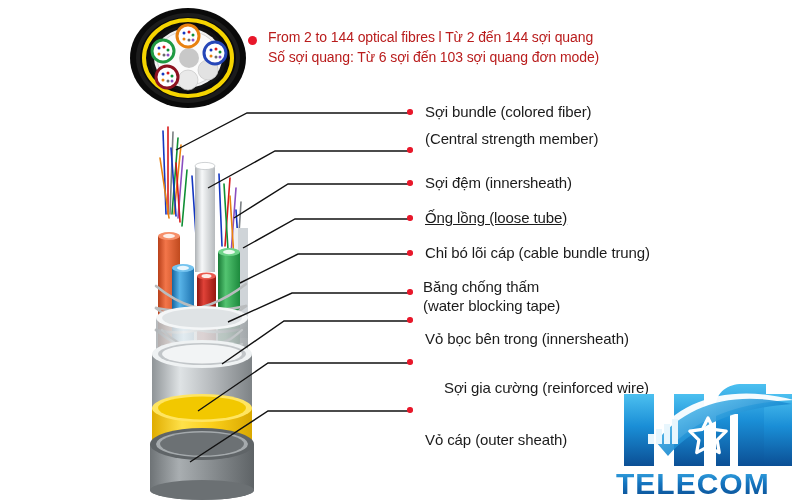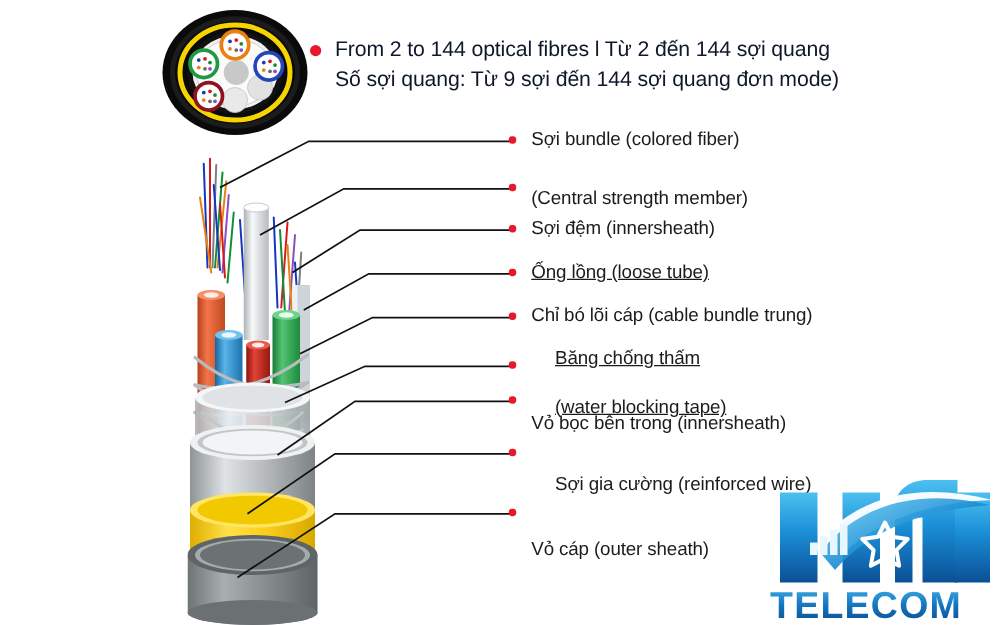--- a/index.html
+++ b/index.html
@@ -15,34 +15,34 @@
 
   
   .headline { position:absolute; left:248px; top:28px; width:500px; }
   .headline .bullet {
     position:absolute; left:0px; top:8px;
     width:9px; height:9px; border-radius:50%;
     background:#e8172a;
   }
   .headline .hl-lines { margin-left:20px; }
   .headline .hl-line {
-    font-size:17px; color:#0f172a; line-height:1.42;
+    font-size:14px; color:#b91c1c; line-height:1.42;
     letter-spacing:-0.1px; white-space:nowrap;
   }
 
   
   .label {
     position:absolute;
     font-size:15px;
     color:#1b1b1b;
     line-height:1.28;
     white-space:nowrap;
     letter-spacing:-0.1px;
   }
-  .label .l2 { display:block;margin-top:20px; }
+  .label .l2 { display:block; }
 
   .leader-dot {
     position:absolute;
     width:5.5px; height:5.5px; border-radius:50%;
     background:#e8172a;
   }
 
   
   #logo { position:absolute; left:612px; top:368px; width:188px; height:132px; }
   #logo svg { display:block; }
@@ -106,21 +106,21 @@
         <circle cx="42" cy="75" r="1.5" fill="#6a6a6a"></circle>
           <circle cx="46" cy="75" r="1.5" fill="#8a4ec0"></circle>
       </g>
     </g>
   </svg>
 
   <div class="headline">
     <span class="bullet"></span>
     <div class="hl-lines">
       <div class="hl-line">From 2 to 144 optical fibres  l Từ 2 đến 144 sợi quang</div>
-      <div class="hl-line">Số sợi quang: Từ 9 sợi đến 144 sợi quang đơn mode)</div>
+      <div class="hl-line">Số sợi quang: Từ 6 sợi đến 103 sợi quang đơn mode)</div>
     </div>
   </div>
 
   <svg style="position:absolute;left:150px;top:118px;" width="120" height="382" viewBox="0 0 120 382">
     <defs>
       <linearGradient id="gOuter" x1="0" y1="0" x2="1" y2="0">
         <stop offset="0" stop-color="#6e7376"></stop>
           <stop offset="0.28" stop-color="#a9aeb1"></stop>
         <stop offset="0.55" stop-color="#8d9295"></stop>
           <stop offset="1" stop-color="#5e6366"></stop>
@@ -291,21 +291,21 @@
       <div class="label" style="left: 425px; top: 102px;"><span class="l1">Sợi bundle (colored fiber)</span></div>
       <div class="leader-dot" style="left: 407px; top: 147.25px; background: rgb(232, 23, 42);"></div>
       <div class="label" style="left: 425px; top: 129px;"><span class="l2">(Central strength member)</span></div>
       <div class="leader-dot" style="left: 407px; top: 180.25px; background: rgb(232, 23, 42);"></div>
       <div class="label" style="left: 425px; top: 173px;"><span class="l1">Sợi đệm (innersheath)</span></div>
       <div class="leader-dot" style="left: 407px; top: 215.25px; background: rgb(232, 23, 42);"></div>
       <div class="label" style="left: 425px; top: 208px; text-decoration: underline;"><span class="l1">Ống lồng (loose tube)</span></div>
       <div class="leader-dot" style="left: 407px; top: 250.25px; background: rgb(232, 23, 42);"></div>
       <div class="label" style="left: 425px; top: 243px;"><span class="l1">Chỉ bó lõi cáp (cable bundle trung)</span></div>
       <div class="leader-dot" style="left: 407px; top: 289.25px; background: rgb(232, 23, 42);"></div>
-      <div class="label" style="left: 444px; top: 277px; text-decoration: underline;"><span class="l1">Băng chống thấm</span><span class="l2">(water blocking tape)</span></div>
+      <div class="label" style="left: 423px; top: 277px;"><span class="l1">Băng chống thấm</span><span class="l2">(water blocking tape)</span></div>
       <div class="leader-dot" style="left: 407px; top: 317.25px; background: rgb(232, 23, 42);"></div>
       <div class="label" style="left: 425px; top: 329px; text-align: right;"><span class="l1">Vỏ bọc bên trong (innersheath)</span></div>
       <div class="leader-dot" style="left: 407px; top: 359.25px; background: rgb(232, 23, 42);"></div>
       <div class="label" style="left: 444px; top: 378px;"><span class="l1">Sợi gia cường (reinforced wire)</span></div>
       <div class="leader-dot" style="left: 407px; top: 407.25px; background: rgb(232, 23, 42);"></div>
       <div class="label" style="left: 425px; top: 430px;"><span class="l1">Vỏ cáp (outer sheath)</span></div>
     </div>
 
   <div id="logo">
     <svg width="188" height="132" viewBox="0 0 188 132">

